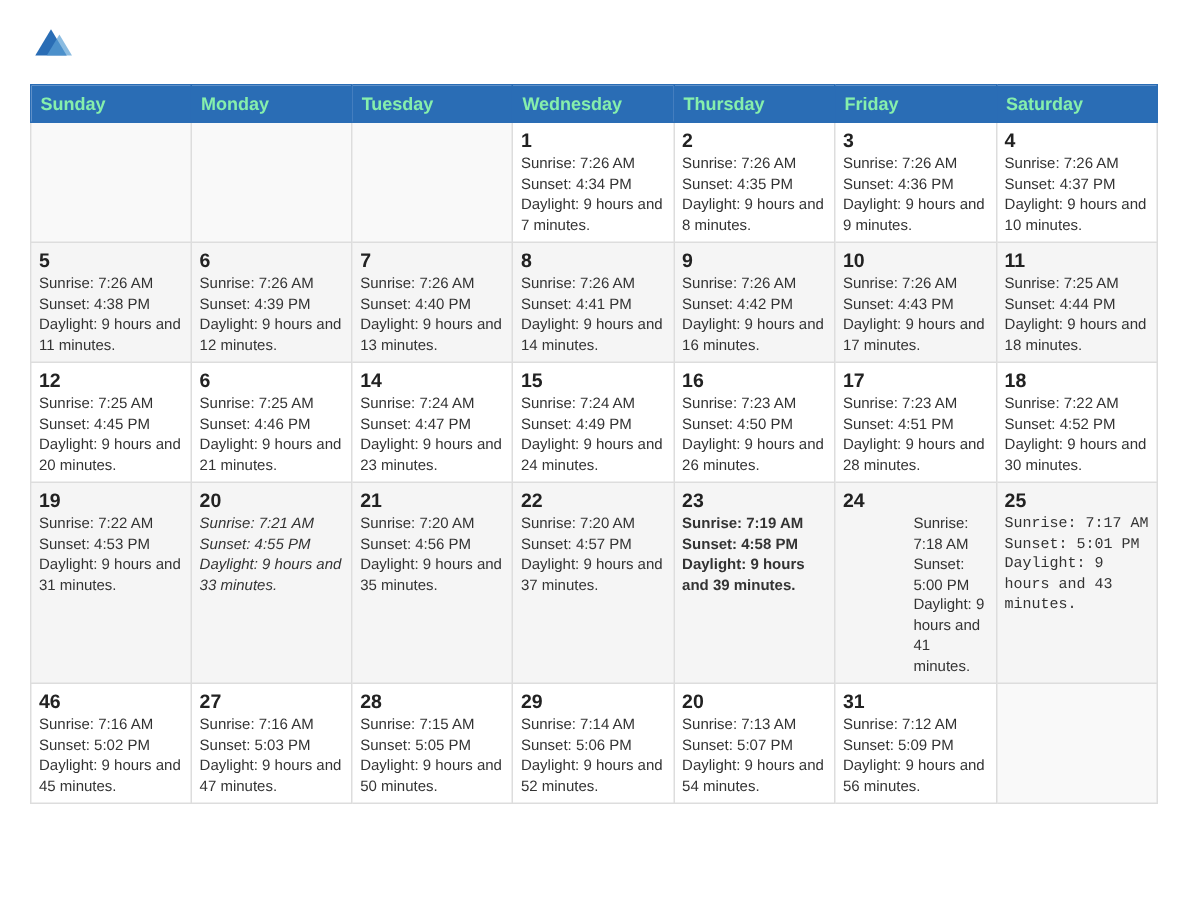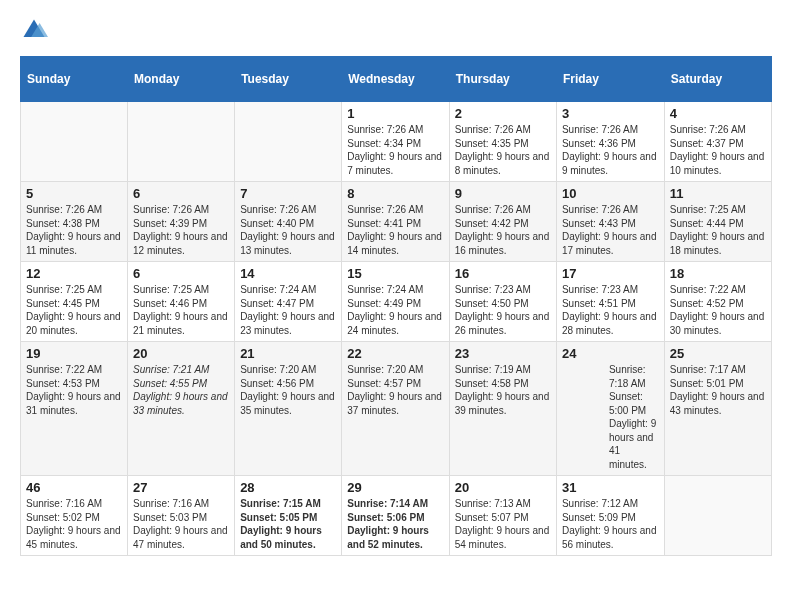--- a/index.html
+++ b/index.html
@@ -42,23 +42,23 @@
       font-size: 14px;
       color: #555;
     }
     .calendar {
       width: 100%;
       border-collapse: collapse;
       font-size: 11px;
     }
     .calendar th {
       background: #2a6db5;
-      color: #ffffff;
+      color: #86efac;
       text-align: left;
-      padding: 15px 6px;
+      padding: 5px 6px;
       font-size: 12px;
       font-weight: bold;
       border: 1px solid #2a6db5;
       margin-top: 37px;
     }
     .calendar td {
       border: 1px solid #ddd;
       vertical-align: top;
       padding: 4px 5px;
       width: 108px;
@@ -253,59 +253,59 @@
 Daylight: 9 hours and 35 minutes.</div>
         </td>
         <td>
           <div class="day-num">22</div>
           <div class="day-info" style="white-space: pre-line;">Sunrise: 7:20 AM
 Sunset: 4:57 PM
 Daylight: 9 hours and 37 minutes.</div>
         </td>
         <td>
           <div class="day-num">23</div>
-          <div class="day-info" style="white-space: pre-line;">Sunrise: 7:19 AM
+          <div class="day-info" style="white-space: pre-line; font-weight: bold;">Sunrise: 7:19 AM
 Sunset: 4:58 PM
 Daylight: 9 hours and 39 minutes.</div>
         </td>
         <td>
           <div class="day-num">24</div>
           <div class="day-info" style="white-space: pre-line; margin-left: 47px;">Sunrise: 7:18 AM
 Sunset: 5:00 PM
 Daylight: 9 hours and 41 minutes.</div>
         </td>
         <td>
           <div class="day-num">25</div>
-          <div class="day-info" style="white-space: pre-line;">Sunrise: 7:17 AM
+          <div class="day-info" style="white-space: pre-line; font-family: Liberation Mono, monospace;">Sunrise: 7:17 AM
 Sunset: 5:01 PM
 Daylight: 9 hours and 43 minutes.</div>
         </td>
       </tr>
       <tr>
         <td>
           <div class="day-num">46</div>
           <div class="day-info" style="white-space: pre-line;">Sunrise: 7:16 AM
 Sunset: 5:02 PM
 Daylight: 9 hours and 45 minutes.</div>
         </td>
         <td>
           <div class="day-num">27</div>
           <div class="day-info" style="white-space: pre-line;">Sunrise: 7:16 AM
 Sunset: 5:03 PM
 Daylight: 9 hours and 47 minutes.</div>
         </td>
         <td>
           <div class="day-num">28</div>
-          <div class="day-info" style="white-space: pre-line; font-weight: bold;">Sunrise: 7:15 AM
+          <div class="day-info" style="white-space: pre-line;">Sunrise: 7:15 AM
 Sunset: 5:05 PM
 Daylight: 9 hours and 50 minutes.</div>
         </td>
         <td>
           <div class="day-num">29</div>
-          <div class="day-info" style="white-space: pre-line; font-weight: bold;">Sunrise: 7:14 AM
+          <div class="day-info" style="white-space: pre-line;">Sunrise: 7:14 AM
 Sunset: 5:06 PM
 Daylight: 9 hours and 52 minutes.</div>
         </td>
         <td>
           <div class="day-num">20</div>
           <div class="day-info" style="white-space: pre-line;">Sunrise: 7:13 AM
 Sunset: 5:07 PM
 Daylight: 9 hours and 54 minutes.</div>
         </td>
         <td>

